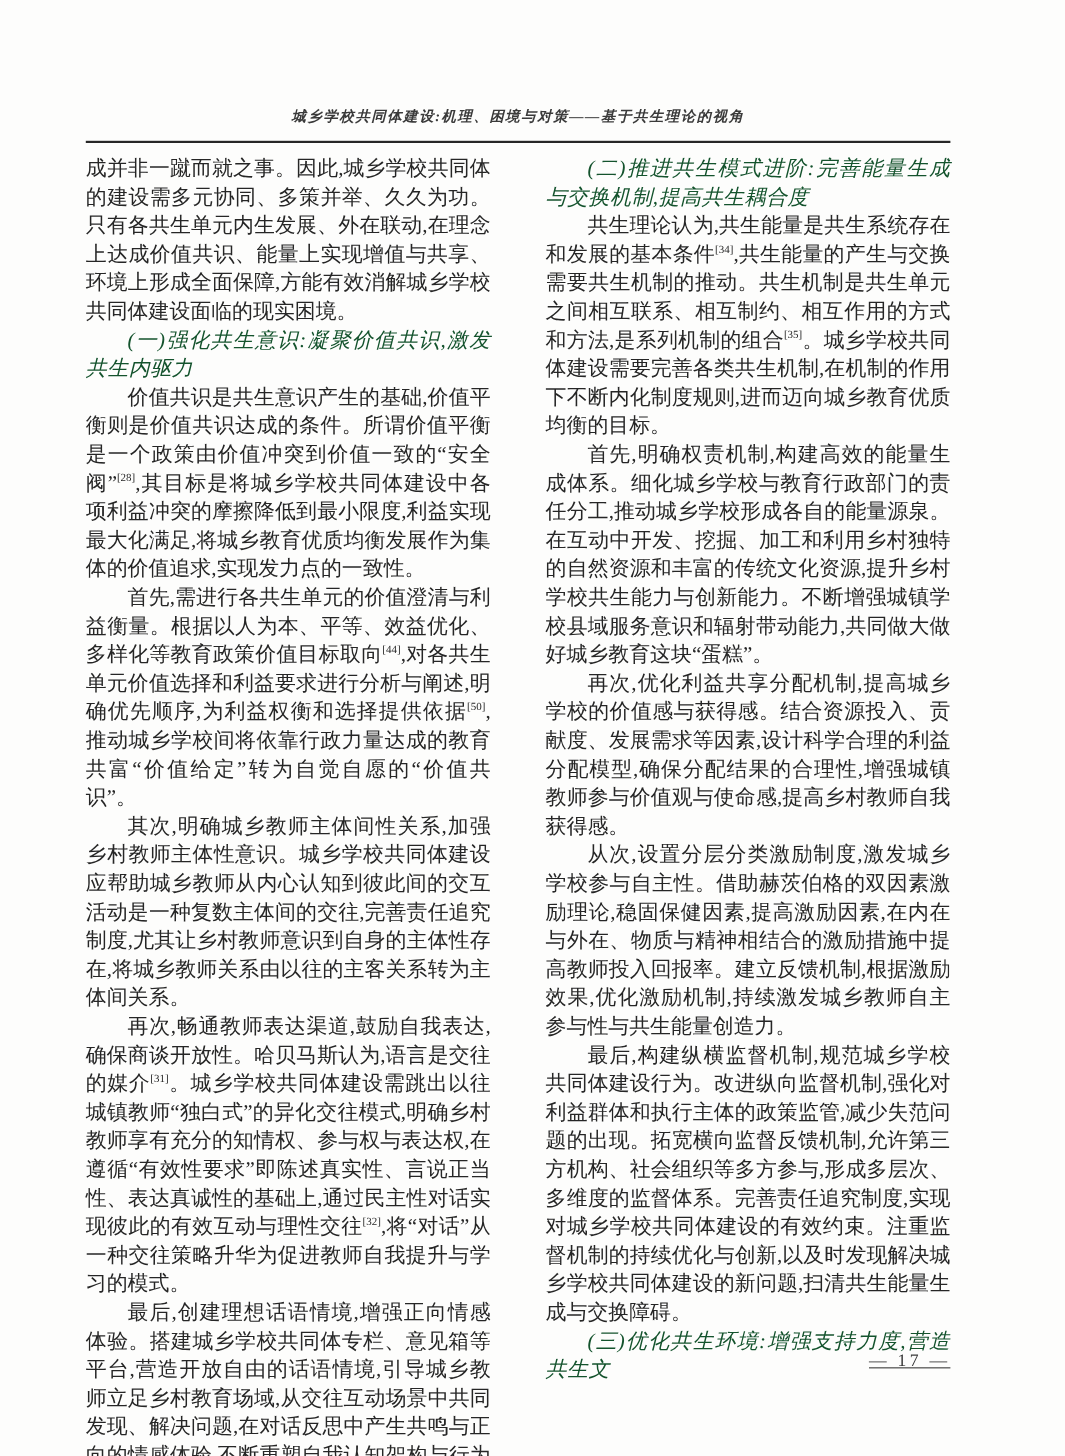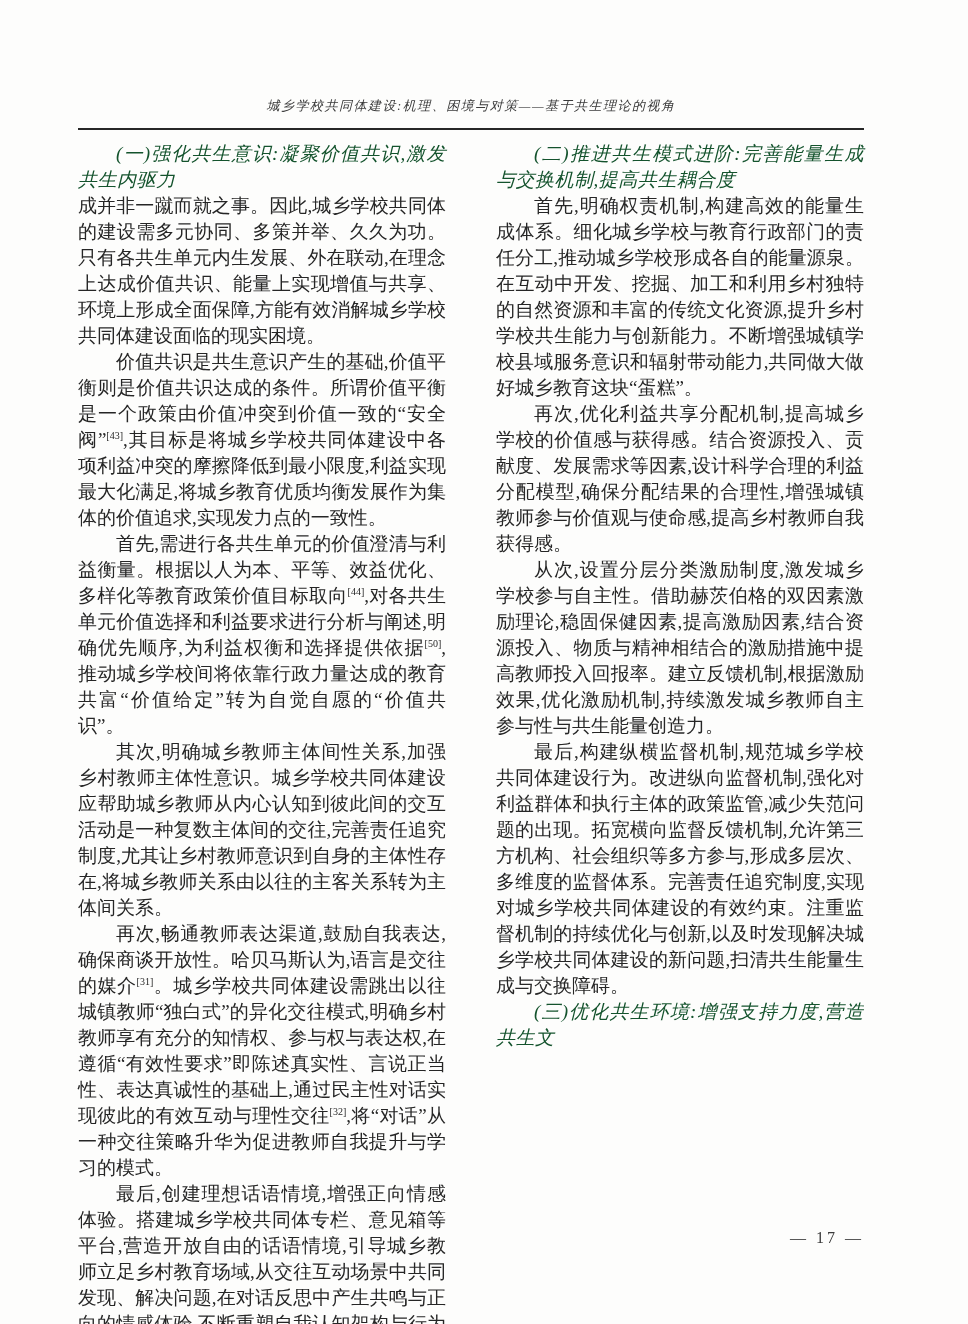--- a/index.html
+++ b/index.html
@@ -21,20 +21,21 @@
     position: absolute;
     top: 97px;
     left: 78px;
     width: 786px;
     text-align: center;
     font-size: 13px;
     letter-spacing: 1.5px;
     font-style: italic;
     color: #3a3a3a;
     white-space: nowrap;
+    font-weight: bold;
   }
   .head-rule {
     position: absolute;
     top: 128px;
     left: 78px;
     width: 786px;
     height: 0;
     border-top: 2px solid #272727;
   }
   .columns {
@@ -76,41 +77,43 @@
   }
   .page-number {
     position: absolute;
     top: 1229px;
     left: 78px;
     width: 786px;
     text-align: right;
     font-size: 16px;
     letter-spacing: 3px;
     color: #3a3a3a;
+    text-decoration: underline;
   }
 </style>
 </head>
 <body>
 
 <div class="page">
   <div class="running-head">城乡学校共同体建设:机理、困境与对策——基于共生理论的视角</div>
   <div class="head-rule"></div>
   <div class="columns">
     <div class="col">
+        <p class="para continuation">成并非一蹴而就之事。因此,城乡学校共同体的建设需多元协同、多策并举、久久为功。只有各共生单元内生发展、外在联动,在理念上达成价值共识、能量上实现增值与共享、环境上形成全面保障,方能有效消解城乡学校共同体建设面临的现实困境。</p>
         <p class="para heading">(一)强化共生意识:凝聚价值共识,激发共生内驱力</p>
-        <p class="para continuation">成并非一蹴而就之事。因此,城乡学校共同体的建设需多元协同、多策并举、久久为功。只有各共生单元内生发展、外在联动,在理念上达成价值共识、能量上实现增值与共享、环境上形成全面保障,方能有效消解城乡学校共同体建设面临的现实困境。</p>
-        <p class="para body">价值共识是共生意识产生的基础,价值平衡则是价值共识达成的条件。所谓价值平衡是一个政策由价值冲突到价值一致的“安全阀”<sup>[43]</sup>,其目标是将城乡学校共同体建设中各项利益冲突的摩擦降低到最小限度,利益实现最大化满足,将城乡教育优质均衡发展作为集体的价值追求,实现发力点的一致性。</p>
+        <p class="para body">价值共识是共生意识产生的基础,价值平衡则是价值共识达成的条件。所谓价值平衡是一个政策由价值冲突到价值一致的“安全阀”<sup>[28]</sup>,其目标是将城乡学校共同体建设中各项利益冲突的摩擦降低到最小限度,利益实现最大化满足,将城乡教育优质均衡发展作为集体的价值追求,实现发力点的一致性。</p>
         <p class="para body">首先,需进行各共生单元的价值澄清与利益衡量。根据以人为本、平等、效益优化、多样化等教育政策价值目标取向<sup>[44]</sup>,对各共生单元价值选择和利益要求进行分析与阐述,明确优先顺序,为利益权衡和选择提供依据<sup>[50]</sup>,推动城乡学校间将依靠行政力量达成的教育共富“价值给定”转为自觉自愿的“价值共识”。</p>
         <p class="para body">其次,明确城乡教师主体间性关系,加强乡村教师主体性意识。城乡学校共同体建设应帮助城乡教师从内心认知到彼此间的交互活动是一种复数主体间的交往,完善责任追究制度,尤其让乡村教师意识到自身的主体性存在,将城乡教师关系由以往的主客关系转为主体间关系。</p>
         <p class="para body">再次,畅通教师表达渠道,鼓励自我表达,确保商谈开放性。哈贝马斯认为,语言是交往的媒介<sup>[31]</sup>。城乡学校共同体建设需跳出以往城镇教师“独白式”的异化交往模式,明确乡村教师享有充分的知情权、参与权与表达权,在遵循“有效性要求”即陈述真实性、言说正当性、表达真诚性的基础上,通过民主性对话实现彼此的有效互动与理性交往<sup>[32]</sup>,将“对话”从一种交往策略升华为促进教师自我提升与学习的模式。</p>
         <p class="para body">最后,创建理想话语情境,增强正向情感体验。搭建城乡学校共同体专栏、意见箱等平台,营造开放自由的话语情境,引导城乡教师立足乡村教育场域,从交往互动场景中共同发现、解决问题,在对话反思中产生共鸣与正向的情感体验,不断重塑自我认知架构与行为取向,实现共同发展。</p>
       </div>
     <div class="col">
         <p class="para heading">(二)推进共生模式进阶:完善能量生成与交换机制,提高共生耦合度</p>
+        <p class="para body">共生理论认为,共生能量是共生系统存在和发展的基本条件<sup>[34]</sup>,共生能量的产生与交换需要共生机制的推动。共生机制是共生单元之间相互联系、相互制约、相互作用的方式和方法,是系列机制的组合<sup>[35]</sup>。城乡学校共同体建设需要完善各类共生机制,在机制的作用下不断内化制度规则,进而迈向城乡教育优质均衡的目标。</p>
         <p class="para body">首先,明确权责机制,构建高效的能量生成体系。细化城乡学校与教育行政部门的责任分工,推动城乡学校形成各自的能量源泉。在互动中开发、挖掘、加工和利用乡村独特的自然资源和丰富的传统文化资源,提升乡村学校共生能力与创新能力。不断增强城镇学校县域服务意识和辐射带动能力,共同做大做好城乡教育这块“蛋糕”。</p>
         <p class="para body">再次,优化利益共享分配机制,提高城乡学校的价值感与获得感。结合资源投入、贡献度、发展需求等因素,设计科学合理的利益分配模型,确保分配结果的合理性,增强城镇教师参与价值观与使命感,提高乡村教师自我获得感。</p>
-        <p class="para body">从次,设置分层分类激励制度,激发城乡学校参与自主性。借助赫茨伯格的双因素激励理论,稳固保健因素,提高激励因素,结合资源投入、物质与精神相结合的激励措施中提高教师投入回报率。建立反馈机制,根据激励效果,优化激励机制,持续激发城乡教师自主参与性与共生能量创造力。</p>
+        <p class="para body">从次,设置分层分类激励制度,激发城乡学校参与自主性。借助赫茨伯格的双因素激励理论,稳固保健因素,提高激励因素,在内在与外在、物质与精神相结合的激励措施中提高教师投入回报率。建立反馈机制,根据激励效果,优化激励机制,持续激发城乡教师自主参与性与共生能量创造力。</p>
         <p class="para body">最后,构建纵横监督机制,规范城乡学校共同体建设行为。改进纵向监督机制,强化对利益群体和执行主体的政策监管,减少失范问题的出现。拓宽横向监督反馈机制,允许第三方机构、社会组织等多方参与,形成多层次、多维度的监督体系。完善责任追究制度,实现对城乡学校共同体建设的有效约束。注重监督机制的持续优化与创新,以及时发现解决城乡学校共同体建设的新问题,扫清共生能量生成与交换障碍。</p>
         <p class="para heading">(三)优化共生环境:增强支持力度,营造共生文</p>
       </div>
   </div>
   <div class="page-number">— 17 —</div>
 </div>
 
 </body></html>

